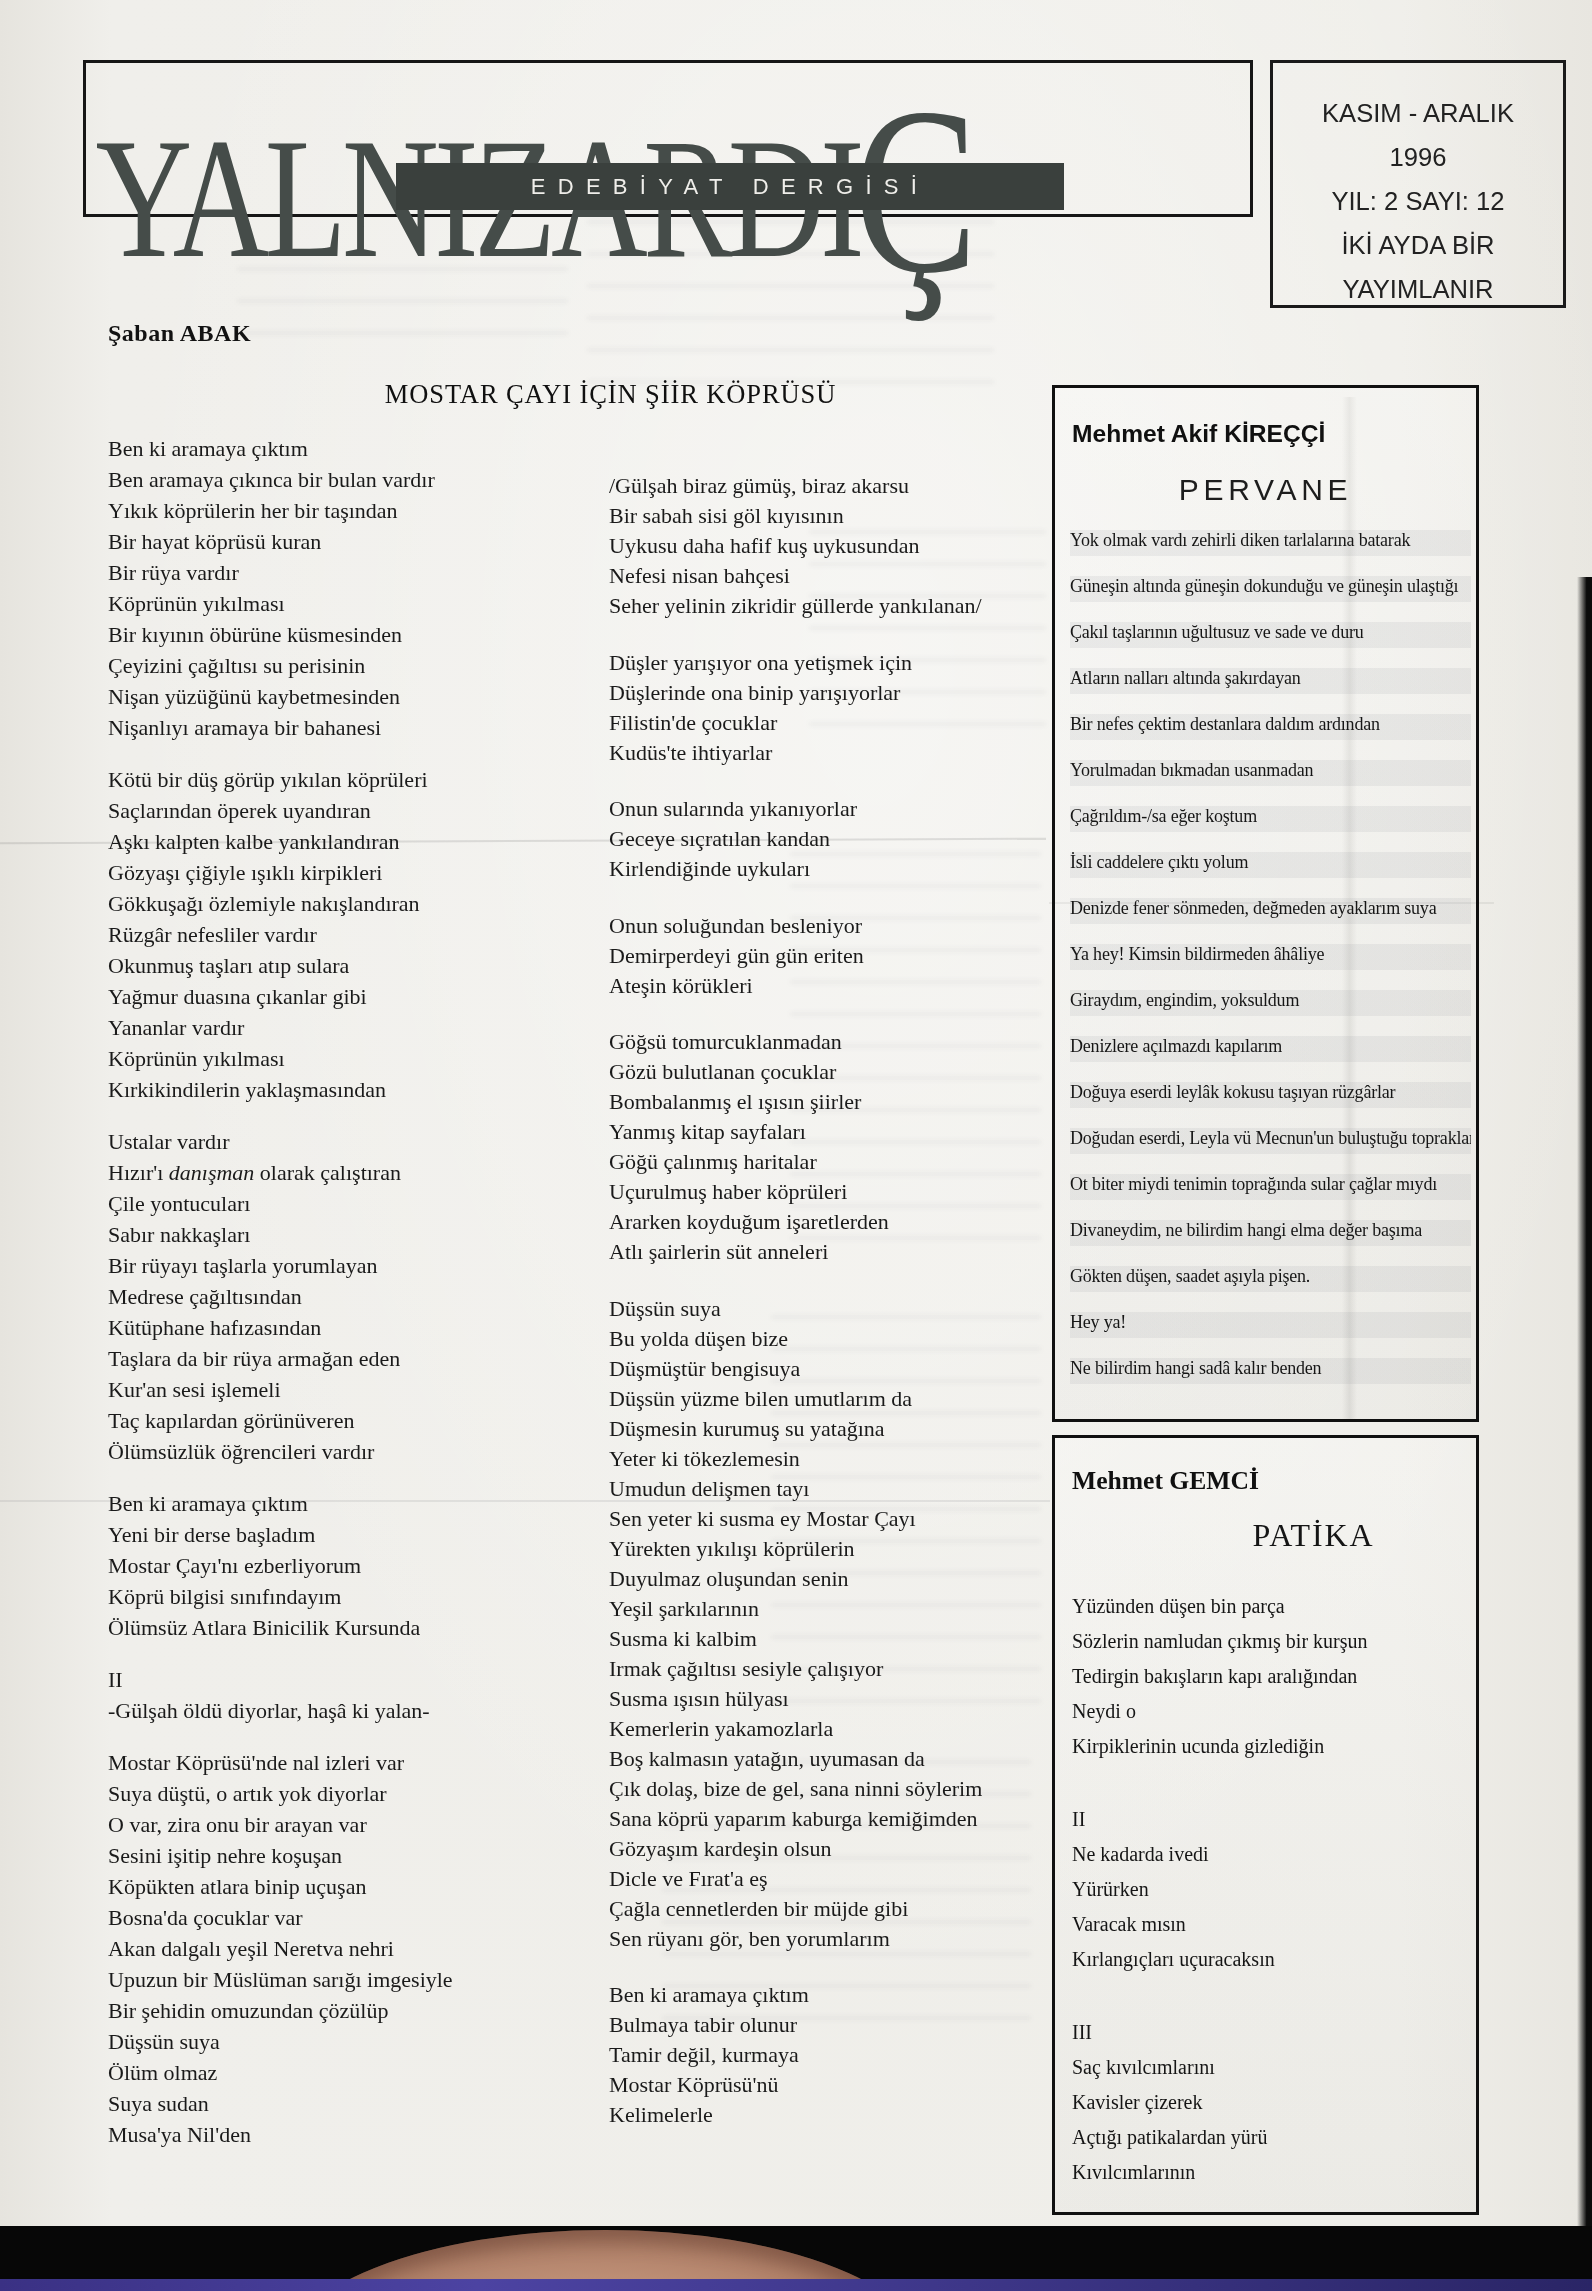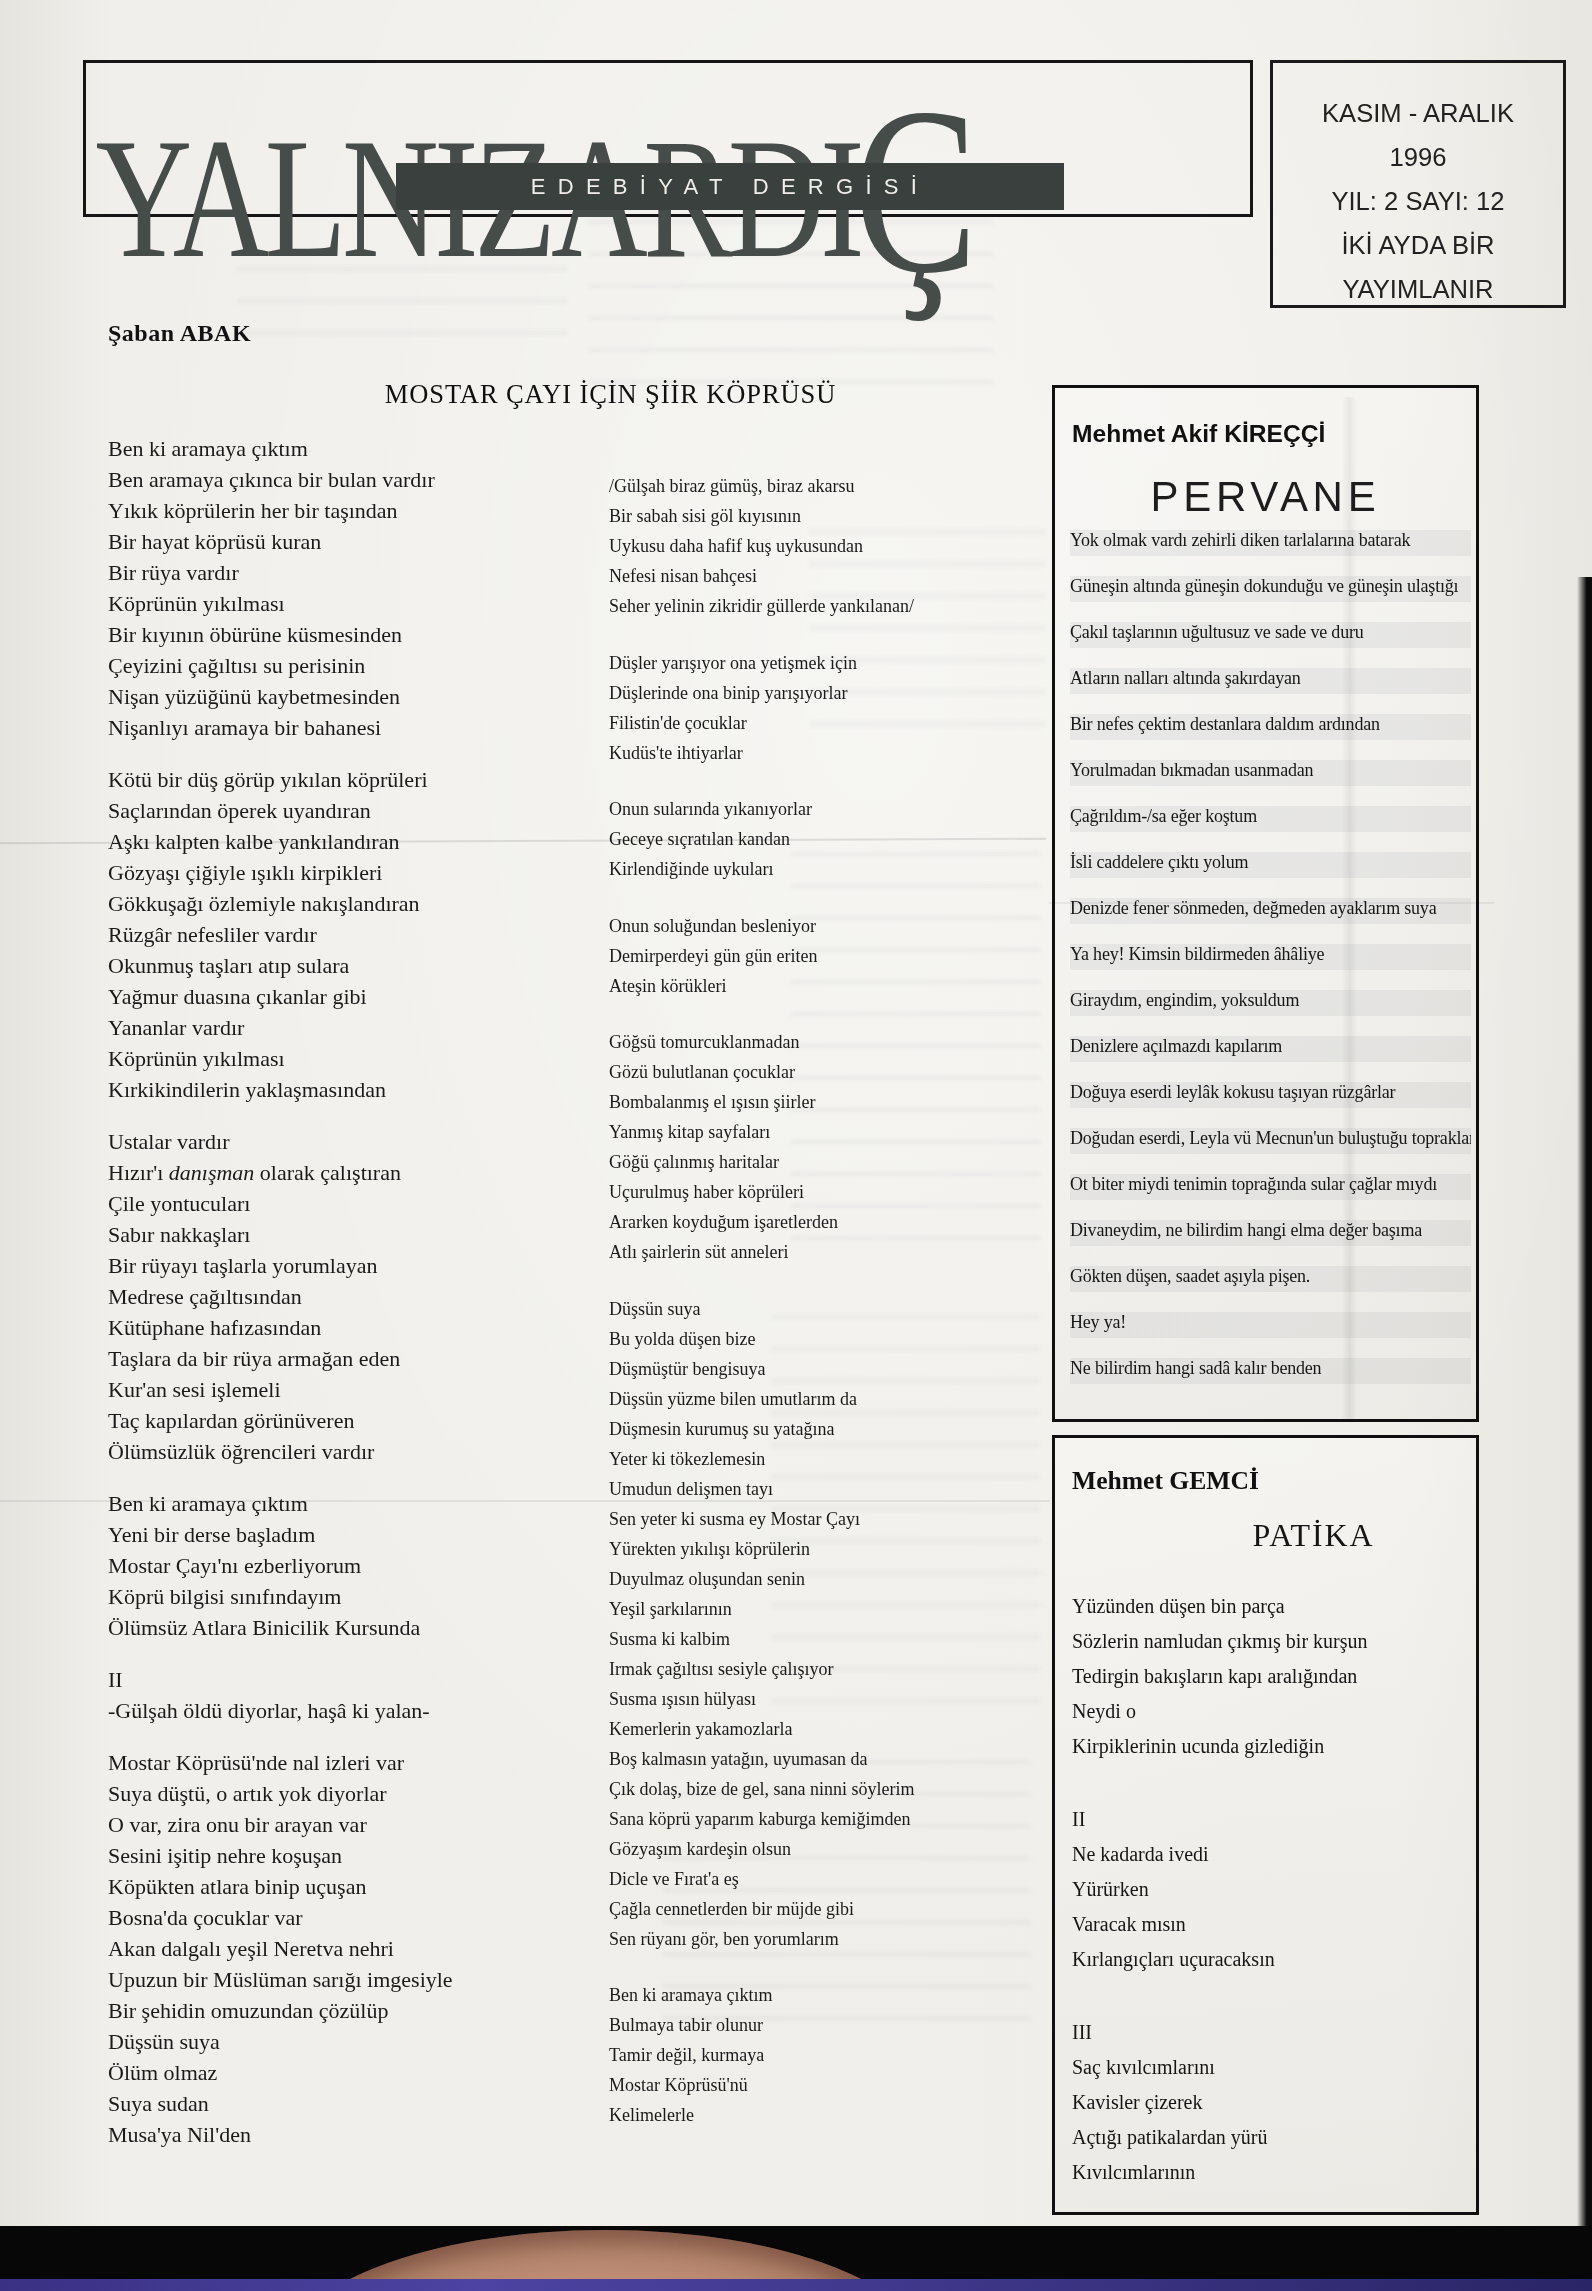--- a/index.html
+++ b/index.html
@@ -30,32 +30,32 @@
     font-family:"Liberation Sans",sans-serif;color:#222;text-align:center;padding-top:28px;box-sizing:border-box;}
   .issue-box .pline{font-size:25.6px;line-height:44px;white-space:nowrap;}
 
   
   .author-main{position:absolute;left:108px;top:320px;font-weight:bold;font-size:24px;color:#121212;letter-spacing:0.5px;}
   .title-main{position:absolute;left:303px;top:379px;width:615px;text-align:center;font-size:26.5px;letter-spacing:0.9px;color:#101010;white-space:nowrap;}
   .col{position:absolute;color:#1a1a1a;}
   .col .pline{white-space:nowrap;}
   .col-left{left:108px;top:433px;width:511px;font-size:22px;line-height:31px;}
   .col-left .stanza{margin-bottom:21px;}
-  .col-mid{left:609px;top:471px;width:464px;font-size:18px;line-height:30px;}
+  .col-mid{left:609px;top:471px;width:464px;font-size:22px;line-height:30px;}
   .col-mid .stanza{margin-bottom:26.5px;}
 
   
   .box{position:absolute;border:3.8px solid #101010;box-sizing:border-box;overflow:hidden;
     background:linear-gradient(180deg, rgba(255,255,255,0.25), rgba(0,0,0,0.015));}
   .box-pervane{left:1052px;top:385px;width:427px;height:1037px;}
   .box-patika{left:1052px;top:1435px;width:427px;height:780px;}
   .box-author-sans{position:absolute;left:17px;top:32px;font-family:"Liberation Sans",sans-serif;font-weight:bold;font-size:24.6px;color:#101010;}
   .box-author-serif{position:absolute;left:17px;top:28px;font-family:"Liberation Serif",serif;font-weight:bold;font-size:25.6px;color:#101010;}
   .title-pervane{position:absolute;left:0;top:85px;width:100%;text-align:center;font-family:"Liberation Sans",sans-serif;
-    font-size:42px;letter-spacing:4.7px;color:#1d1d1d;}
+    font-size:30px;letter-spacing:4.7px;color:#1d1d1d;}
   .title-patika{position:absolute;left:0;top:79px;width:100%;text-align:center;font-family:"Liberation Serif",serif;
     font-size:32px;letter-spacing:1.9px;color:#151515;margin-left:48px;}
   .pervane-lines{position:absolute;left:15px;top:142px;width:401px;color:#161616;
     font-size:18px;letter-spacing:-0.2px;
     background:repeating-linear-gradient(180deg, rgba(118,122,132,0.10) 0 25.6px, rgba(0,0,0,0) 25.6px 46px);}
   .pervane-lines .pline{height:46px;white-space:nowrap;overflow:hidden;}
   .patika-stanzas{position:absolute;left:17px;top:151px;width:397px;font-size:20px;line-height:35px;color:#151515;}
   .patika-stanzas .stanza{margin-bottom:38px;}
   .patika-stanzas .pline{white-space:nowrap;}
 

